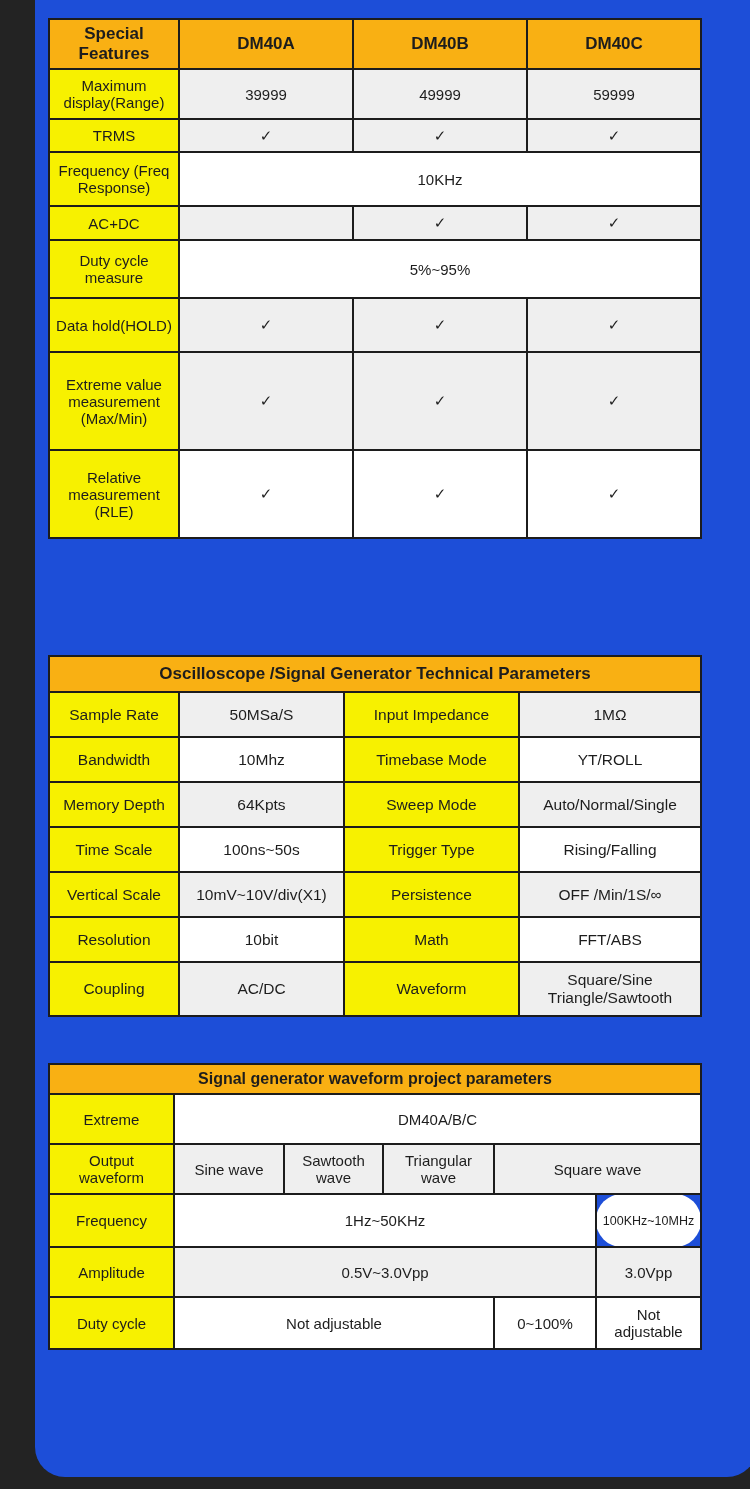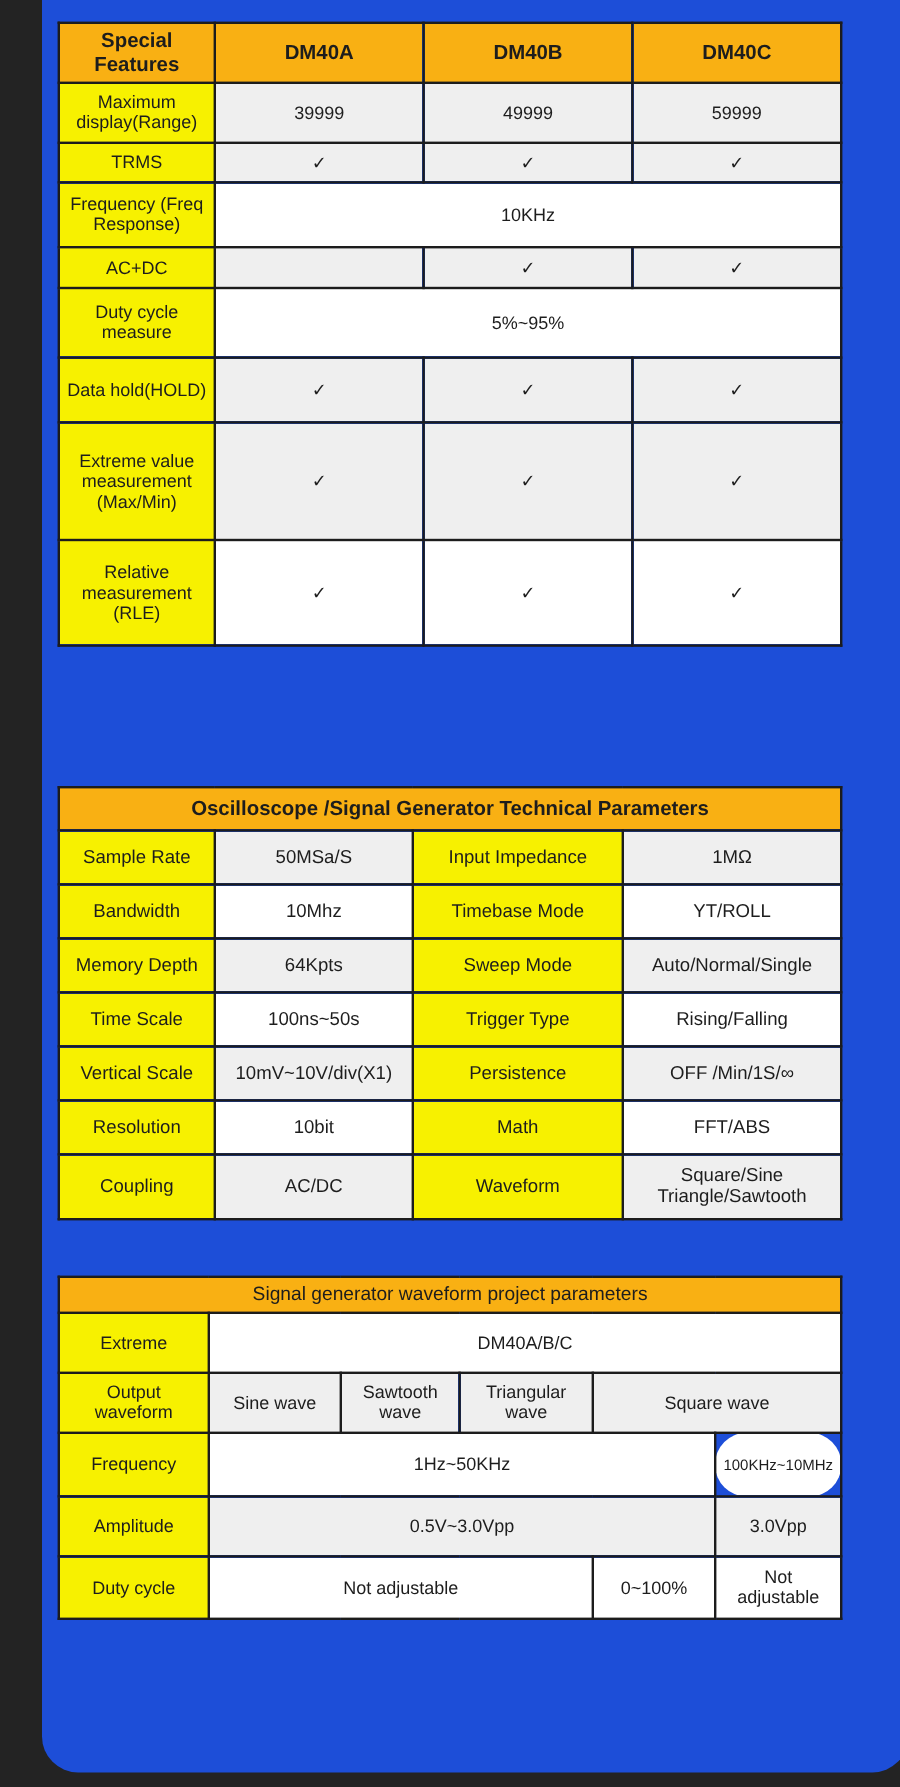--- a/index.html
+++ b/index.html
@@ -47,21 +47,21 @@
   .t1 { left: 13px; top: 18px; width: 652px; font-size: 15px; }
   .t1 th { font-size: 17px; font-weight: bold; }
   .t1 .chk { font-size: 15px; }
 
   
   .t2 { left: 13px; top: 655px; width: 652px; font-size: 15.5px; }
   .t2 .title { font-size: 17px; font-weight: bold; margin-left: 32px; }
 
   
   .t3 { left: 13px; top: 1063px; width: 652px; font-size: 15px; }
-  .t3 .title { font-size: 16px; font-weight: normal; }
+  .t3 .title { font-size: 16px; font-weight: bold; }
   .t3 .small { font-size: 12.5px; padding: 2px 1px; border-radius: 26px; }
 </style>
 </head>
 <body>
 
 <div class="card">
 
   <table class="t1">
     <colgroup>
       <col style="width:130px">

